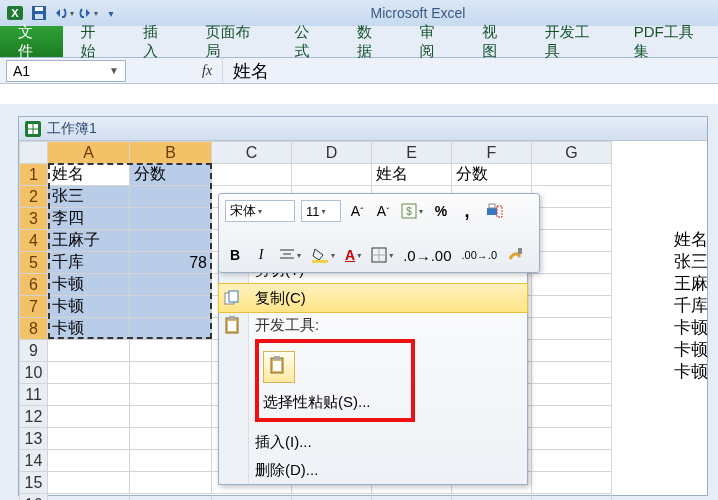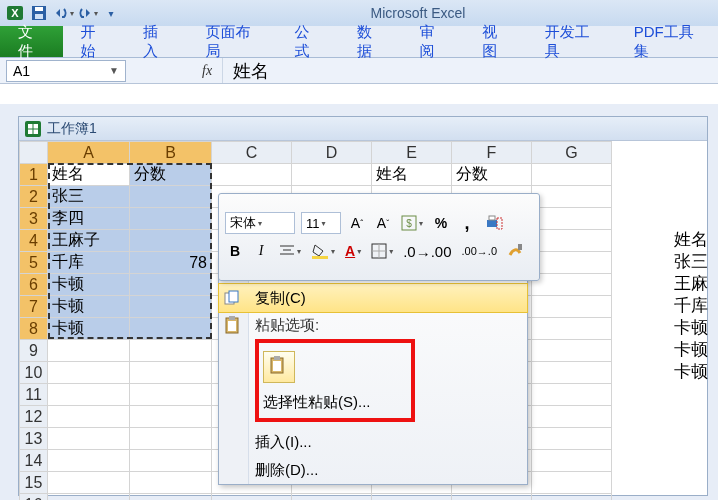--- a/index.html
+++ b/index.html
@@ -6,21 +6,21 @@
 body { width: 718px; height: 500px; background: #fff; overflow: hidden; position: relative; font-size: 14px; }
 
 
 .titlebar { height: 26px; background: linear-gradient(#dbe7f5, #c7daf0); display: flex; align-items: center; padding: 0 4px; }
 .titlebar .qat { display: flex; gap: 2px; align-items: center; }
 .qat-btn { width: 22px; height: 20px; display: flex; align-items: center; justify-content: center; cursor: pointer; }
 .titlebar .app-title { flex: 1; text-align: center; color: #3b5a82; font-size: 14px;}
 
 
 .ribbon-tabs { height: 32px; background: #e7edf7; display: flex; align-items: stretch; border-bottom: 1px solid #a9bcd6; }
-.tab { padding: 6px 18px; font-size: 15px; color: #1d4ed8; cursor: pointer; display: flex; align-items: center; }
+.tab { padding: 6px 18px; font-size: 15px; color: #14532d; cursor: pointer; display: flex; align-items: center; }
 .tab.file { background: linear-gradient(#2fa037, #1b7d22); color: #fff; border-radius: 0 0 0 0; position: relative; }
 .tab.file::after { content: ""; position: absolute; right: -10px; top: 0; bottom: 0; width: 16px; clip-path: polygon(0 0, 70% 50%, 0 100%); }
 
 
 .fxbar { height: 26px; display: flex; align-items: center; border-bottom: 1px solid #b7c5d9; background: #edf2fa; }
 .namebox { width: 120px; height: 22px; border: 1px solid #a0b3cd; background: #fff; margin: 0 6px; display: flex; align-items: center; padding: 0 6px; font-size: 14px; }
 .namebox .dd { margin-left: auto; font-size: 10px; color: #555; }
 .fxlabel { font-style: italic; font-family: "Times New Roman", serif; padding: 0 10px; color: #333; border-right: 1px solid #ccd7e6; height: 100%; display: flex; align-items: center; }
 .fxcontent { padding: 0 10px; font-size: 18px; }
 
@@ -44,21 +44,21 @@
 .colC,.colD,.colE,.colF,.colG { width: 80px; }
 td.sel { background: #b9cde9; }
 td.sel.active { background: #fff; }
 .marquee { position: absolute; border: 2px dashed #333; pointer-events: none; }
 
 
 .right-clip { position: absolute; right: -1px; top: 24px; font-size: 17px; line-height: 22px; text-align: left; }
 .right-clip div { height: 22px; }
 
 
-.mini-tb { position: absolute; background: linear-gradient(#fcfcfc,#e9edf3); border: 1px solid #9aaec8; border-radius: 3px; box-shadow: 2px 2px 5px rgba(0,0,0,.2); padding: 16px 6px; display: grid; grid-auto-rows: 26px; gap: 2px; z-index: 5; }
+.mini-tb { position: absolute; background: linear-gradient(#fcfcfc,#e9edf3); border: 1px solid #9aaec8; border-radius: 3px; box-shadow: 2px 2px 5px rgba(0,0,0,.2); padding: 4px 6px; display: grid; grid-auto-rows: 26px; gap: 18px; z-index: 5; }
 .mini-row { display: flex; align-items: center; gap: 6px; }
 .mini-sel { border: 1px solid #aebfd7; background: #fff; padding: 0 4px; height: 22px; display: flex; align-items: center; font-size: 13px; }
 .mini-btn { min-width: 20px; height: 22px; display: flex; align-items: center; justify-content: center; font-size: 14px; padding: 0 2px; }
 .dd-ar { font-size: 8px; color: #555; margin-left: 2px;}
 
 
 .ctxmenu { position: absolute; width: 310px; background: linear-gradient(#fdfdfd,#eef1f6); border: 1px solid #9aaec8; box-shadow: 2px 2px 6px rgba(0,0,0,.25); z-index: 4; font-size: 15px; }
 .ctxmenu .gutter { position: absolute; left: 0; top: 0; bottom: 0; width: 30px; background: #eef1f6; border-right: 1px solid #d6deea; }
 .ctxmenu .item { position: relative; display: flex; align-items: center; height: 28px; padding-left: 36px; z-index: 1;}
 .ctxmenu .item:hover, .ctxmenu .item.hover { background: linear-gradient(#fff1bd,#ffe487); outline: 1px solid #e7c136;}
@@ -425,21 +425,21 @@
     <span>复制(C)</span>
   </div>
   <div class="sect-label">
     <span class="ico" style="left:5px;position:absolute">
         <svg width="16" height="18">
           <rect x="2" y="2" width="12" height="15" fill="#d8b66a" stroke="#8a6a2a"></rect>
           <rect x="5" y="0" width="6" height="4" fill="#aaa"></rect>
           <rect x="4" y="5" width="8" height="10" fill="#fff"></rect>
         </svg>
       </span>
-    <span>粘贴选项:</span>
+    <span>开发工具:</span>
   </div>
   <div class="paste-box">
     <div class="paste-opt">
       <svg width="20" height="22">
           <rect x="2" y="2" width="12" height="15" fill="#d8b66a" stroke="#8a6a2a"></rect>
           <rect x="5" y="0" width="6" height="4" fill="#aaa"></rect>
           <rect x="4" y="5" width="8" height="10" fill="#fff"></rect>
         </svg>
     </div>
     <div>选择性粘贴(S)...</div>

